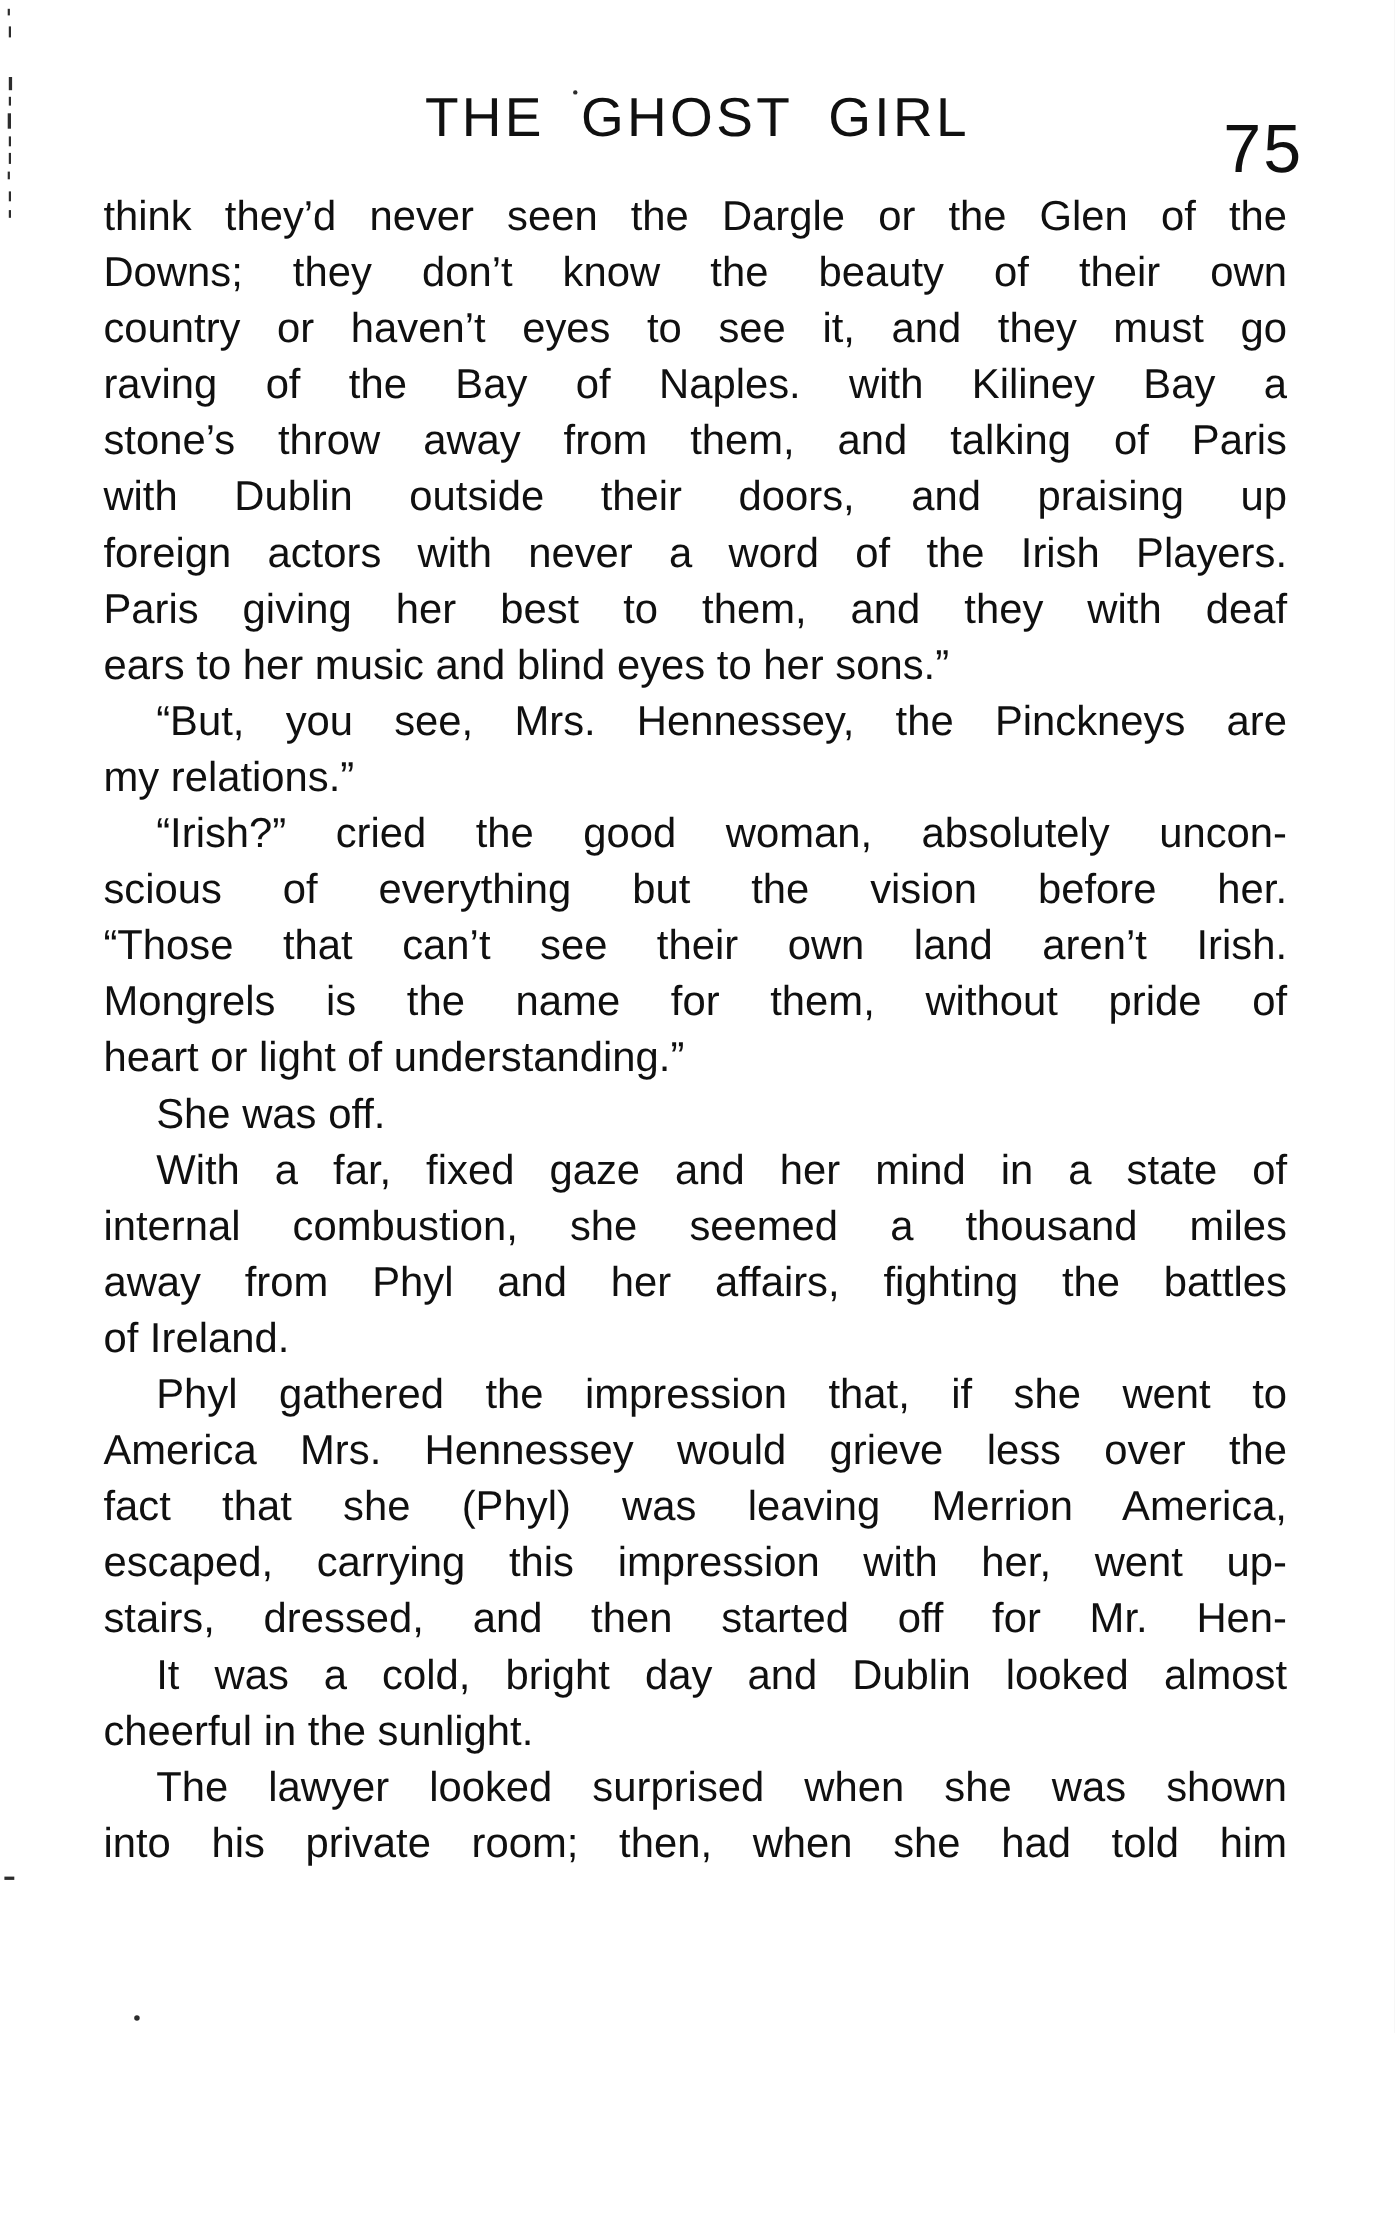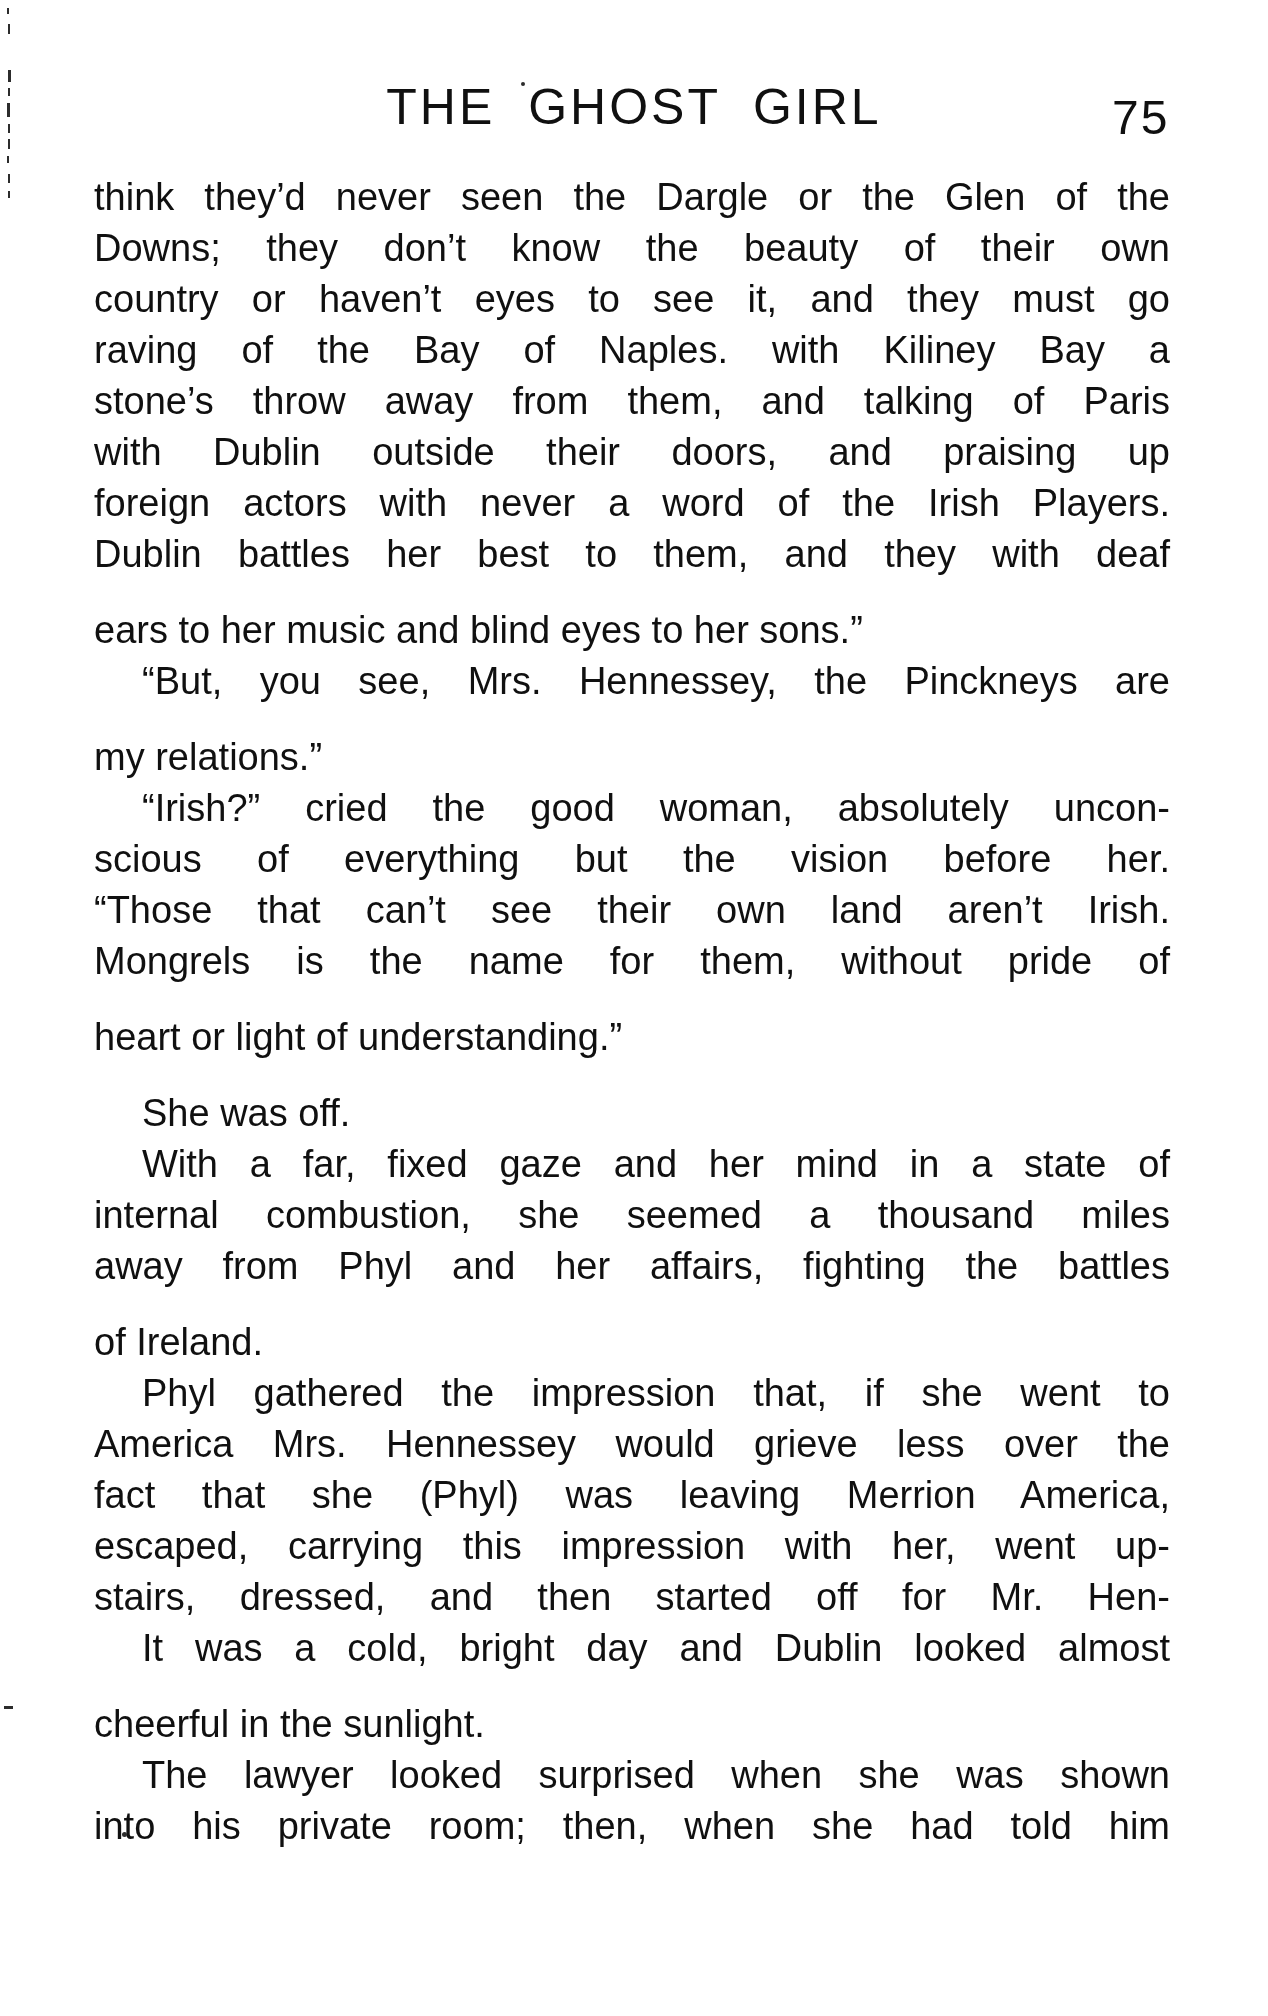--- a/index.html
+++ b/index.html
@@ -24,23 +24,23 @@
     width: 100%;
     text-align: center;
     font-size: 50px;
     letter-spacing: 3px;
     word-spacing: 16px;
     white-space: nowrap;
     line-height: 1;
   }
   .page-number {
     position: absolute;
-    top: 94px;
+    top: 105px;
     left: 1112px;
-    font-size: 48px;
+    font-size: 62px;
     line-height: 1;
     letter-spacing: 2px;
   }
   
   .text-block {
     position: absolute;
     top: 172px;
     left: 94px;
     width: 1076px;
     font-size: 38px;
@@ -49,21 +49,20 @@
   .text-line {
     text-align: justify;
     text-align-last: justify;
     text-justify: inter-word;
     white-space: nowrap; 
   }
   .text-line { white-space: normal; }
   .text-line.rag {
     text-align: left;
     text-align-last: left;
-    margin-top: 25px;
   }
   .text-line.indent {
     padding-left: 48px;
     text-align: right;
   }
   
   .artifact {
     position: absolute;
     background: #2c2c2c;
   }
@@ -79,21 +78,21 @@
   <div class="page-number">75</div>
 
   <div class="text-block" id="text-block">
       <div class="text-line">think they’d never seen the Dargle or the Glen of the</div>
       <div class="text-line">Downs; they don’t know the beauty of their own</div>
       <div class="text-line">country or haven’t eyes to see it, and they must go</div>
       <div class="text-line">raving of the Bay of Naples. with Kiliney Bay a</div>
       <div class="text-line">stone’s throw away from them, and talking of Paris</div>
       <div class="text-line">with Dublin outside their doors, and praising up</div>
       <div class="text-line">foreign actors with never a word of the Irish Players.</div>
-      <div class="text-line">Dublin battles her best to them, and they with deaf</div>
+      <div class="text-line">Paris giving her best to them, and they with deaf</div>
       <div class="text-line rag">ears to her music and blind eyes to her sons.”</div>
       <div class="text-line indent">“But, you see, Mrs. Hennessey, the Pinckneys are</div>
       <div class="text-line rag">my relations.”</div>
       <div class="text-line indent">“Irish?” cried the good woman, absolutely uncon-</div>
       <div class="text-line">scious of everything but the vision before her.</div>
       <div class="text-line">“Those that can’t see their own land aren’t Irish.</div>
       <div class="text-line">Mongrels is the name for them, without pride of</div>
       <div class="text-line rag">heart or light of understanding.”</div>
       <div class="text-line rag indent">She was off.</div>
       <div class="text-line indent">With a far, fixed gaze and her mind in a state of</div>

